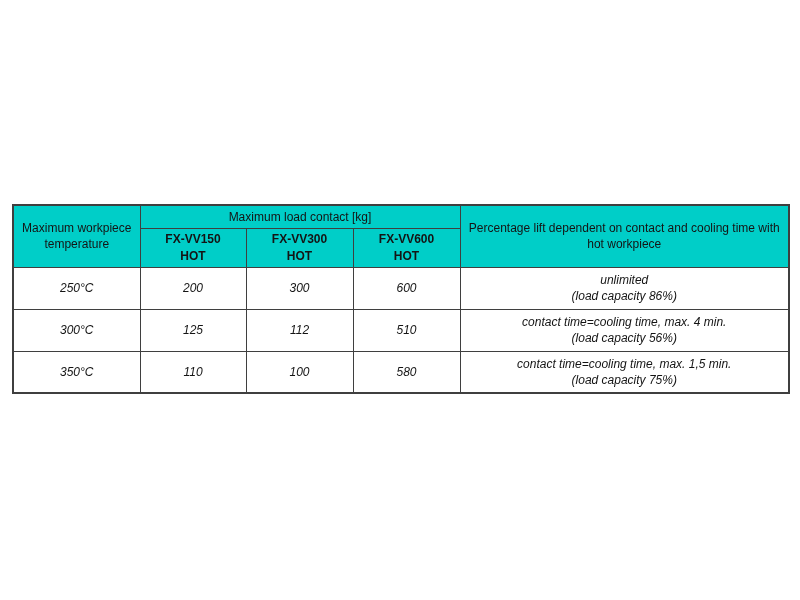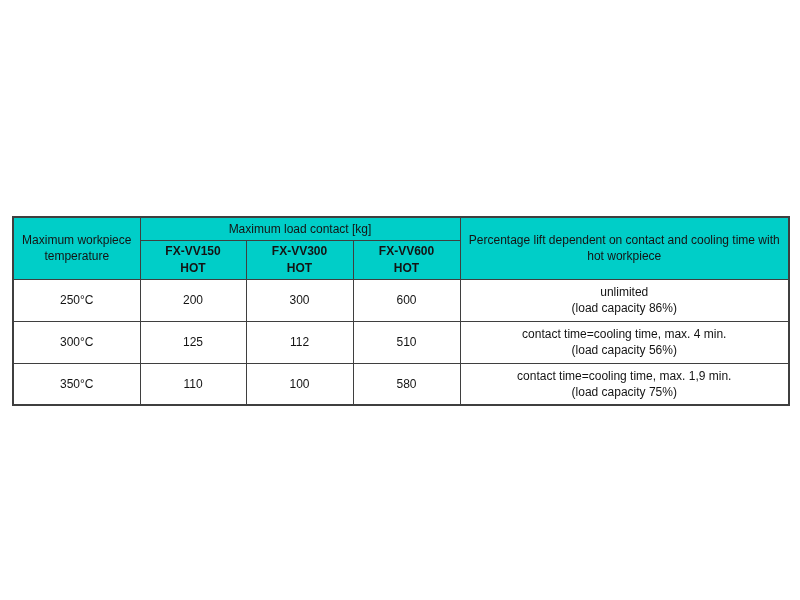--- a/index.html
+++ b/index.html
@@ -20,21 +20,20 @@
     position:absolute;
     left:12px;
     top:204px;
     width:776px;
   }
   table.spec{
     border-collapse:collapse;
     table-layout:fixed;
     width:776px;
     border:2px solid var(--border);
-    margin-top:12px;
   }
   table.spec th,
   table.spec td{
     border:1px solid var(--border);
     text-align:center;
     vertical-align:middle;
     font-size:12px;
     line-height:1.35;
     color:var(--text);
     white-space:pre-line;
@@ -42,21 +41,21 @@
     font-weight:normal;
   }
   table.spec th{
     background:var(--header-bg);
   }
   table.spec th.model{
     font-weight:bold;
   }
   tr.hdr-row-1{height:23px;}
   tr.hdr-row-2{height:39px;}
-  tr.data-row{height:42px;}
+  tr.data-row{height:42px;font-style:italic;}
 </style>
 </head>
 <body>
 
 <div class="table-wrap">
   <table class="spec">
     <colgroup>
       <col style="width:127px">
       <col style="width:106px">
       <col style="width:107px">
@@ -93,18 +92,18 @@
         <td>112</td>
         <td>510</td>
         <td>contact time=cooling time, max. 4 min.
 (load capacity 56%)</td>
       </tr>
       <tr class="data-row">
         <td>350°C</td>
         <td>110</td>
         <td>100</td>
         <td>580</td>
-        <td>contact time=cooling time, max. 1,9 min.
+        <td>contact time=cooling time, max. 1,5 min.
 (load capacity 75%)</td>
       </tr>
     </tbody>
   </table>
 </div>
 
 </body></html>

